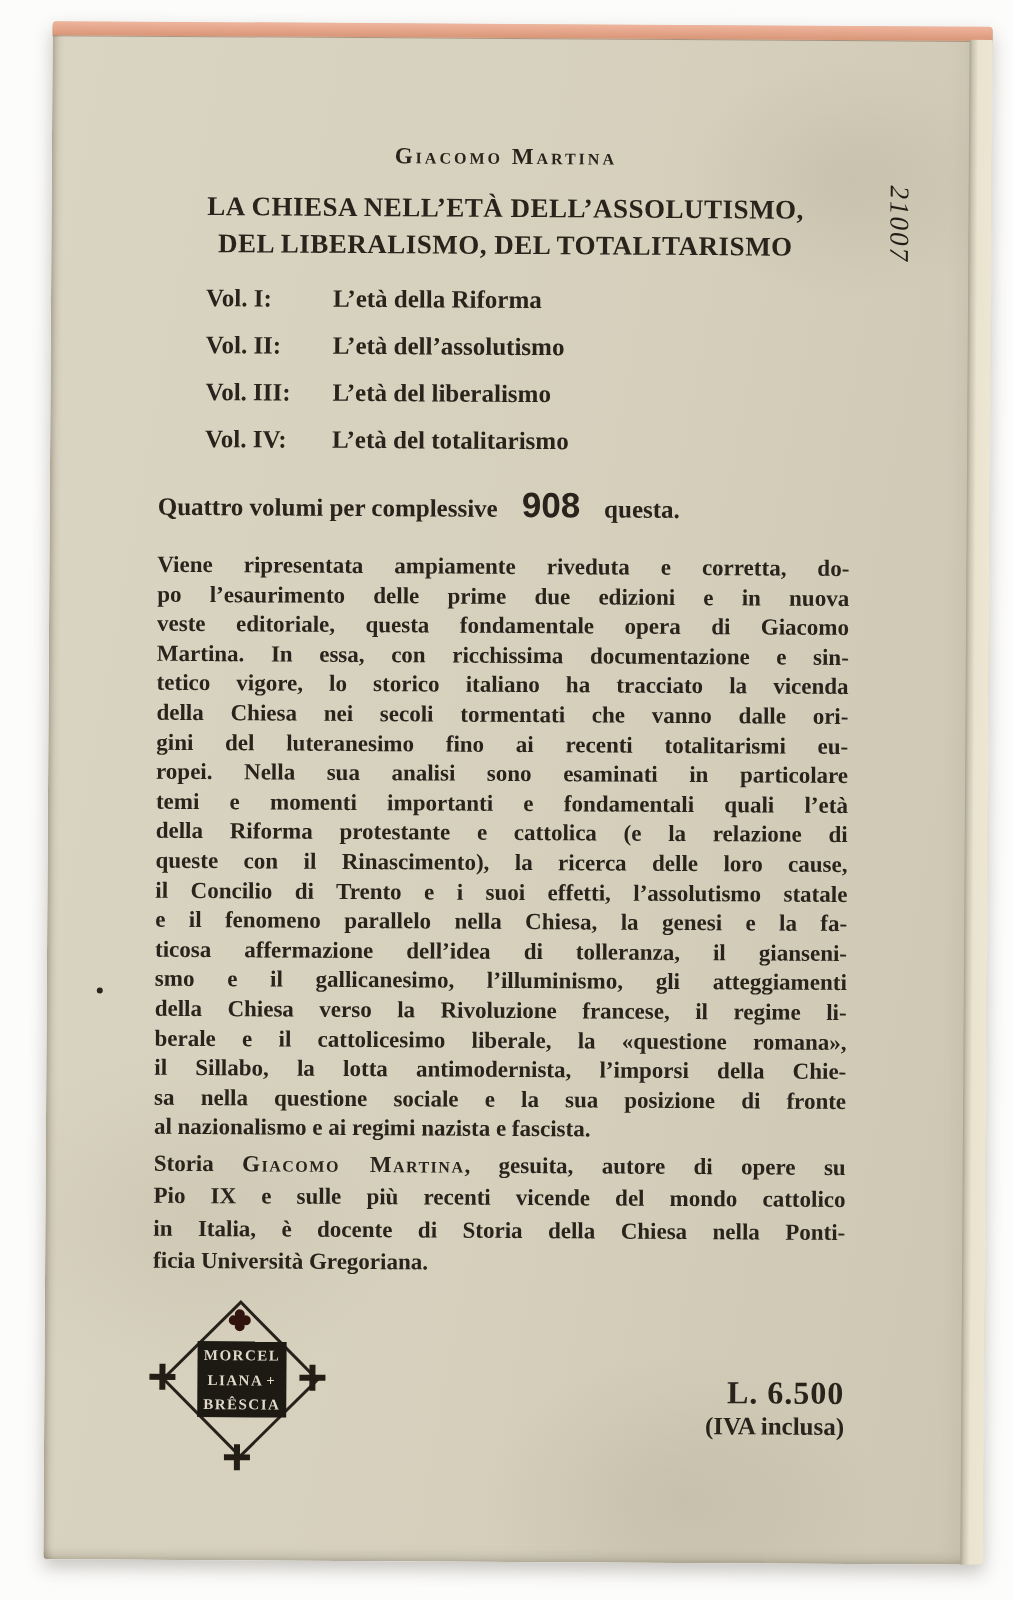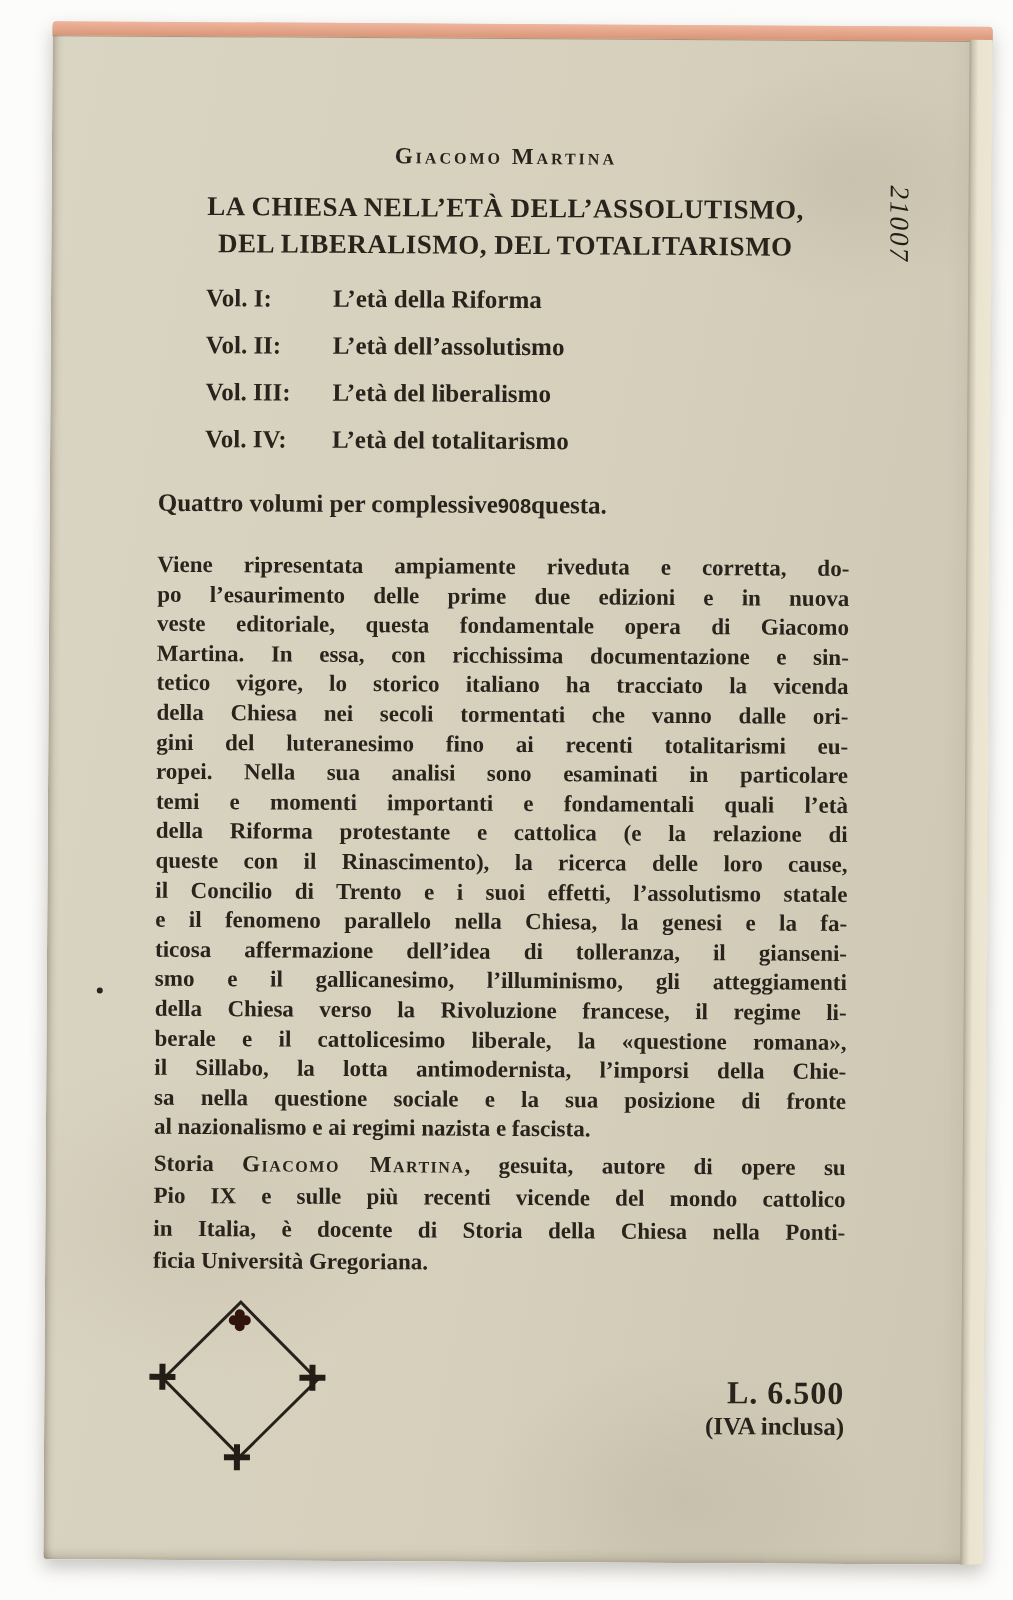--- a/index.html
+++ b/index.html
@@ -56,21 +56,21 @@
     color:#211c15;
   }
   
   .volumes{position:absolute;left:108px;top:252px;width:692px;}
   .vol-row{height:47px;line-height:47px;font-weight:700;font-size:25px;}
   .vol-label{display:inline-block;width:127px;margin-left:47px;}
   
   .summary{position:absolute;left:108px;top:466px;width:692px;
     font-weight:700;font-size:25px;line-height:30px;}
   .pages-num{font-family:"Liberation Sans","DejaVu Sans",sans-serif;
-    font-size:20px;margin:0 0;}
+    font-size:35px;margin:0 24px;}
   
   .description{position:absolute;left:108px;top:528px;width:692px;}
   .desc-line{
     font-weight:700;font-size:23px;line-height:29.6px;white-space:normal;
     text-align:justify;text-align-last:justify;
   }
   .desc-line:last-child{text-align-last:left;}
   .bio{position:absolute;left:108px;top:1126px;width:692px;}
   .bio-line{
     font-weight:700;font-size:23px;line-height:32.4px;
@@ -180,20 +180,25 @@
           <div class="bio-line">ficia Università Gregoriana.</div>
         </div>
     </div>
 
     <div class="logo">
       <div class="diamond"></div>
       <span class="quatrefoil"></span>
       <span class="cross cross-left"></span>
       <span class="cross cross-right"></span>
       <span class="cross cross-bottom"></span>
+      <div class="logo-plate">
+        <div>MORCEL</div>
+        <div><span>LIANA</span><span class="logo-orn">+</span></div>
+        <div>BRÊSCIA</div>
+      </div>
     </div>
 
     <div class="price">
       <div class="price-amount">L. 6.500</div>
       <div class="price-note">(IVA inclusa)</div>
     </div>
 
     <div class="margin-dot"></div>
   </div>
 </div>

